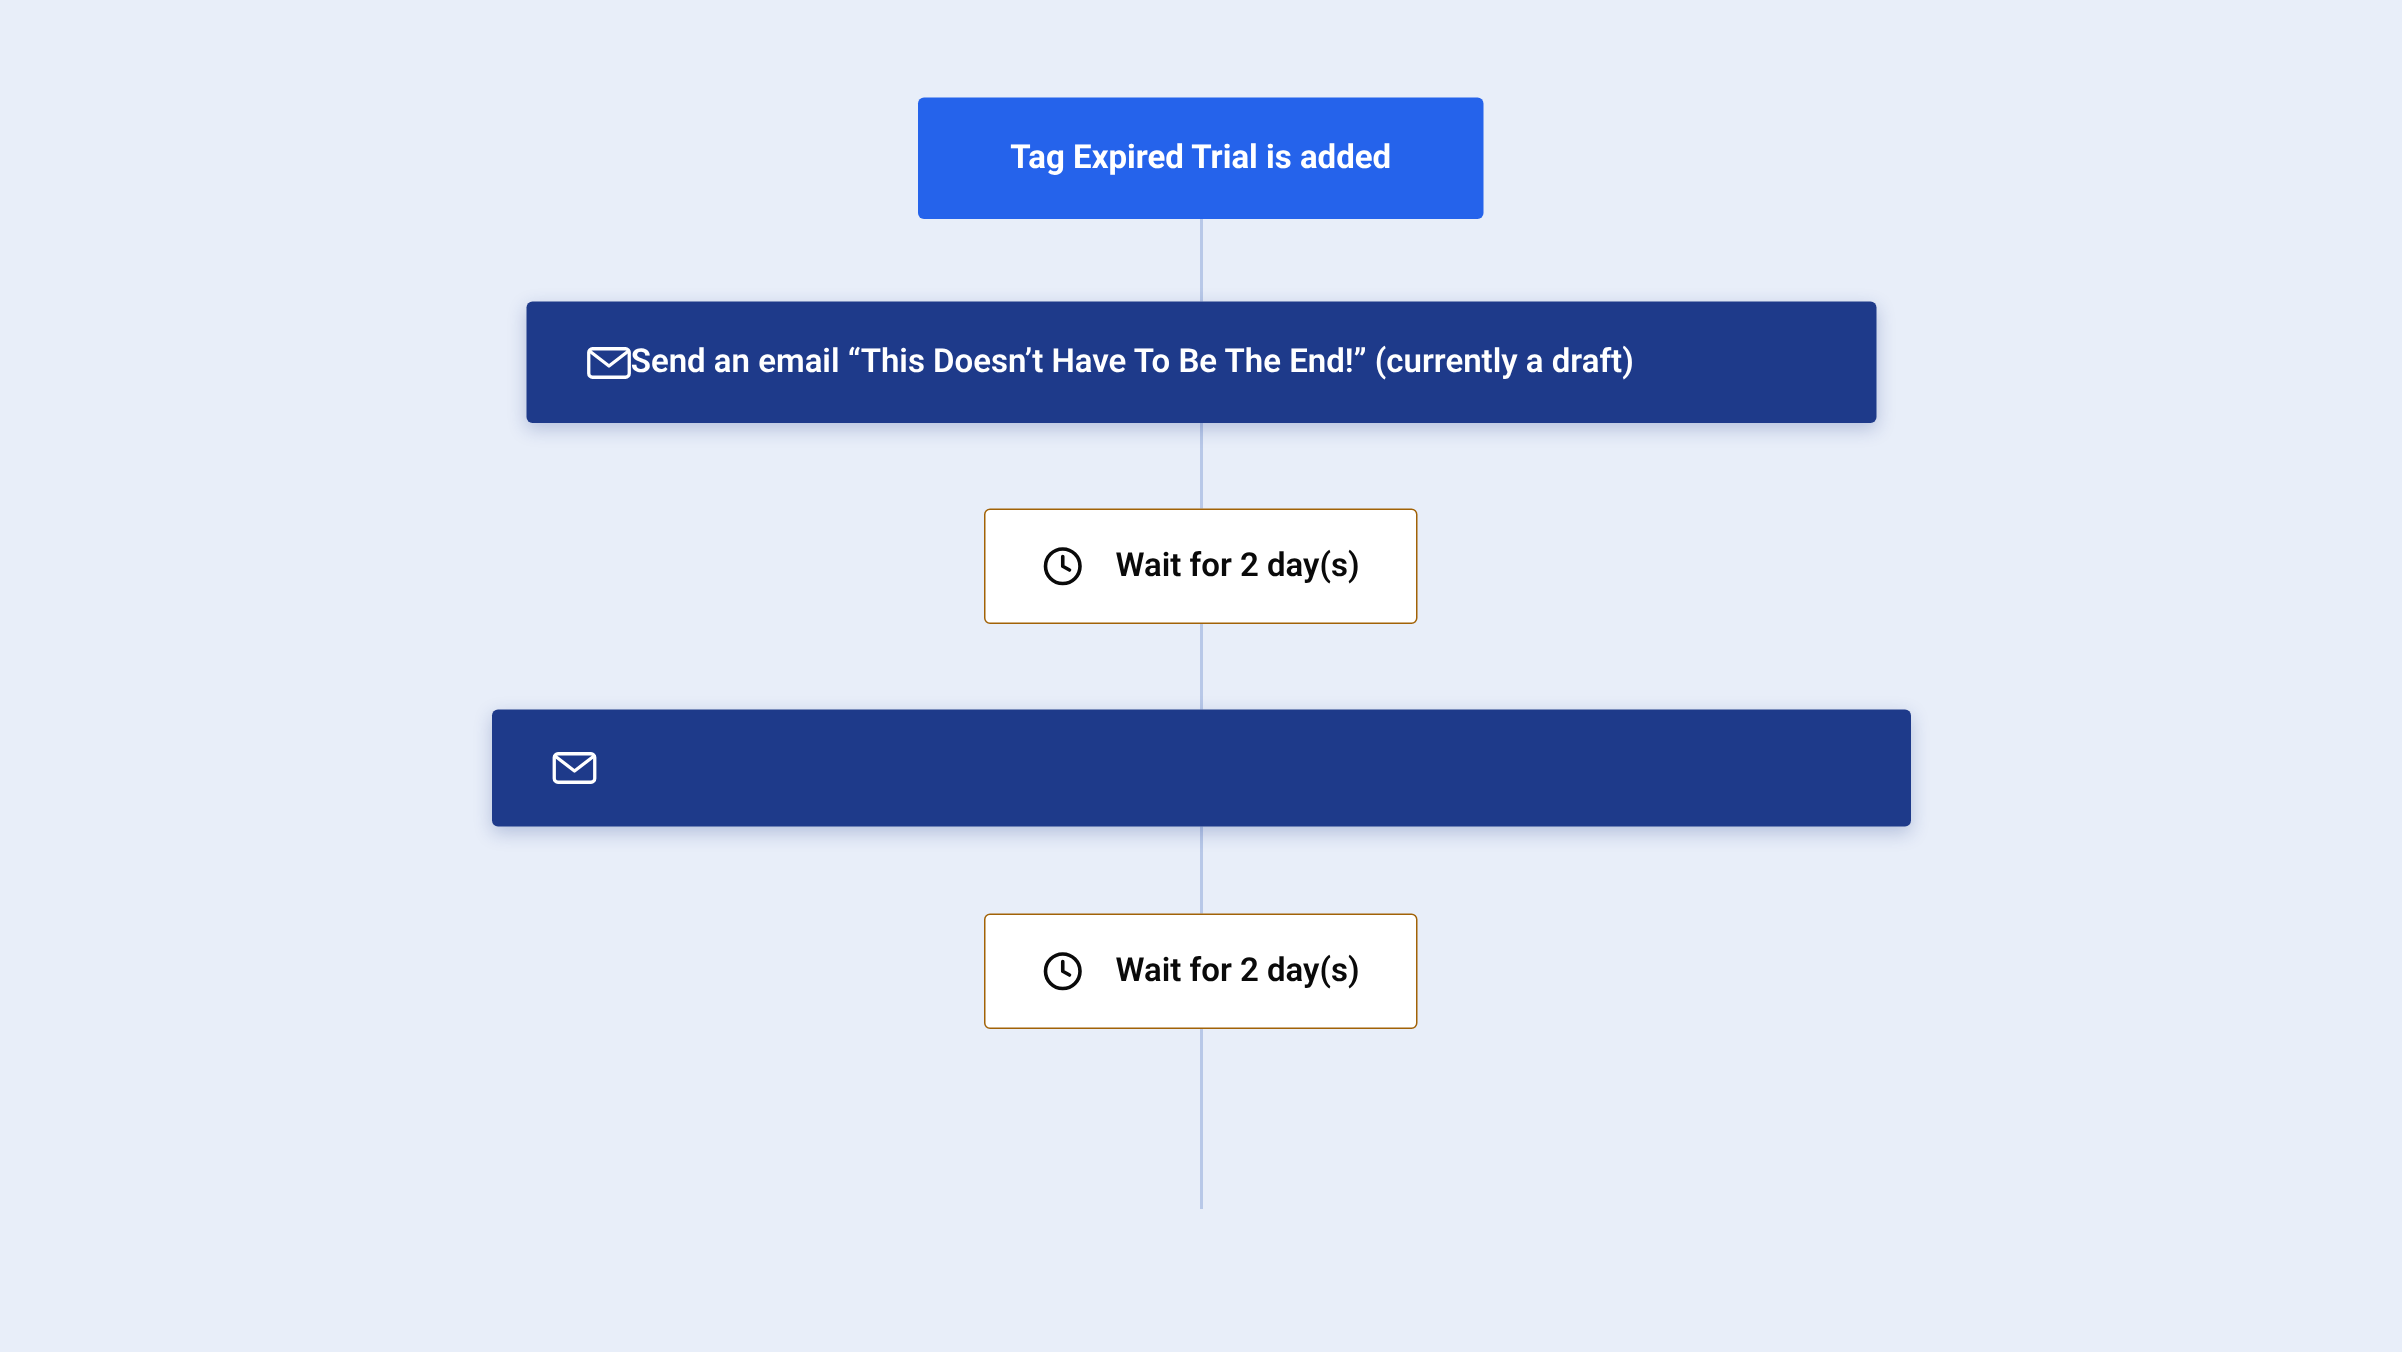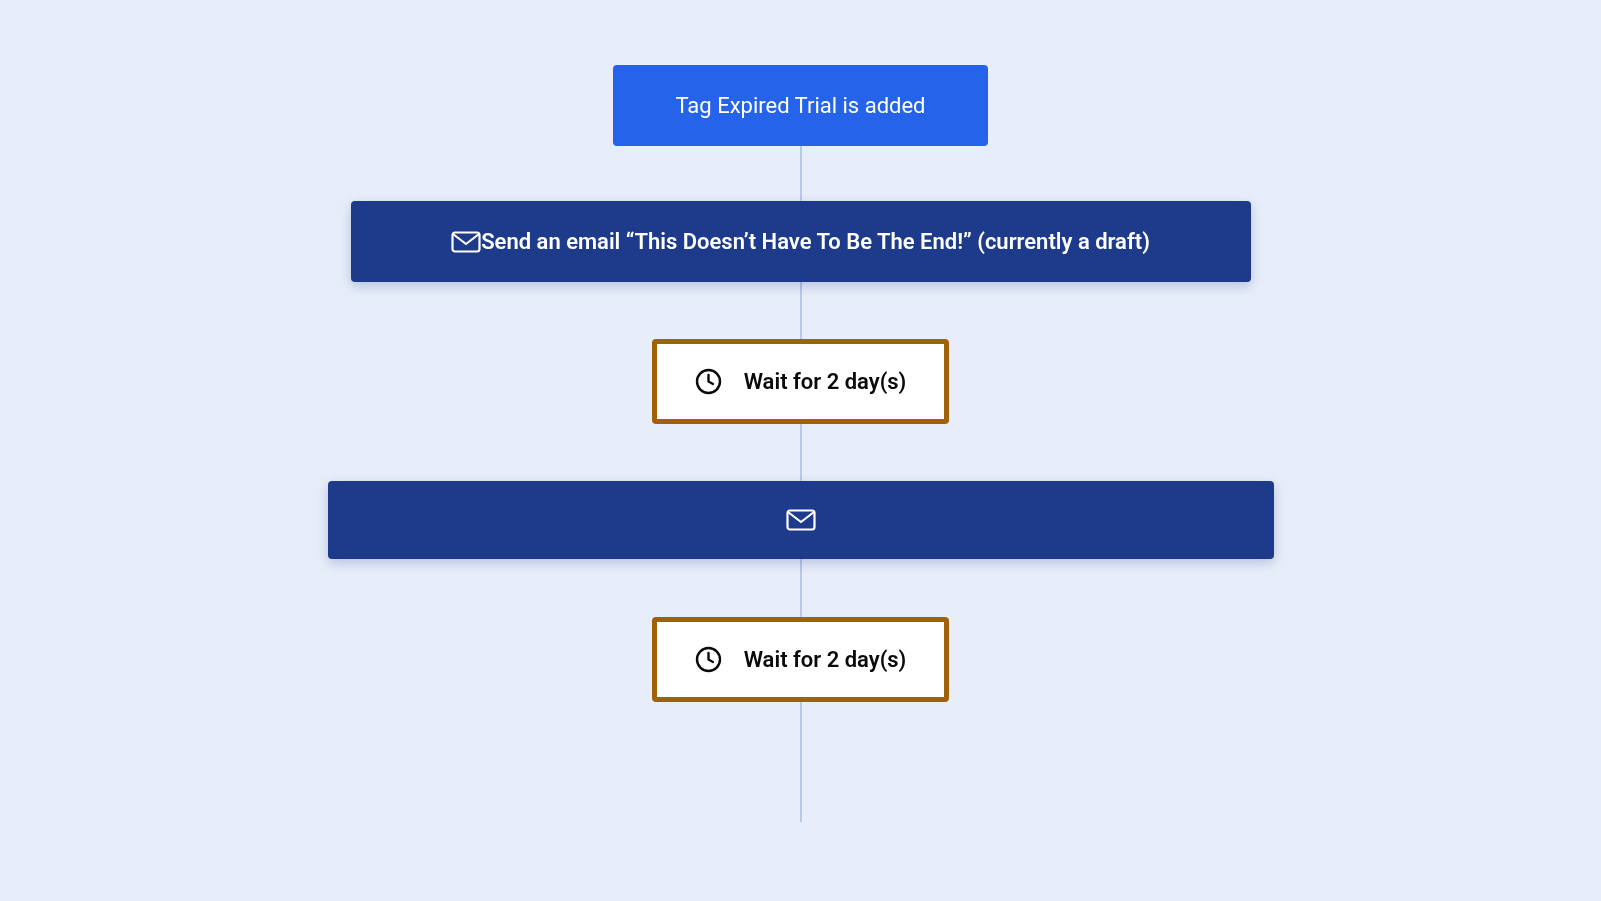--- a/index.html
+++ b/index.html
@@ -26,50 +26,49 @@
     .connector.c1 { height: 55px; }
     .connector.c2 { height: 57px; }
     .connector.c3 { height: 57px; }
     .connector.c4 { height: 58px; }
     .connector.c5 { height: 120px; }
 
     .trigger-node {
       background: #2563eb;
       color: #ffffff;
       font-size: 22px;
-      font-weight: 400;
+      font-weight: 700;
       padding: 28px 62px;
       border-radius: 4px;
       z-index: 1;
       position: relative;
     }
 
     .email-node {
       background: #1e3a8a;
       color: #ffffff;
       font-size: 22px;
       font-weight: 600;
       padding: 28px 40px;
       border-radius: 4px;
       display: flex;
       align-items: center;
       box-shadow: 0 4px 12px rgba(30,58,138,0.25);
       z-index: 1;
       position: relative;
       min-width: 900px;
-      justify-content: center;
     }
 
     .wait-node {
       background: #ffffff;
       color: #0a0a0a;
       font-size: 22px;
       font-weight: 600;
       padding: 24px 38px;
-      border: 5px solid #a16207;
+      border: 1px solid #a16207;
       border-radius: 4px;
       display: flex;
       align-items: center;
       gap: 22px;
       z-index: 1;
       position: relative;
     }
 
     .envelope-icon {
       width: 30px;

